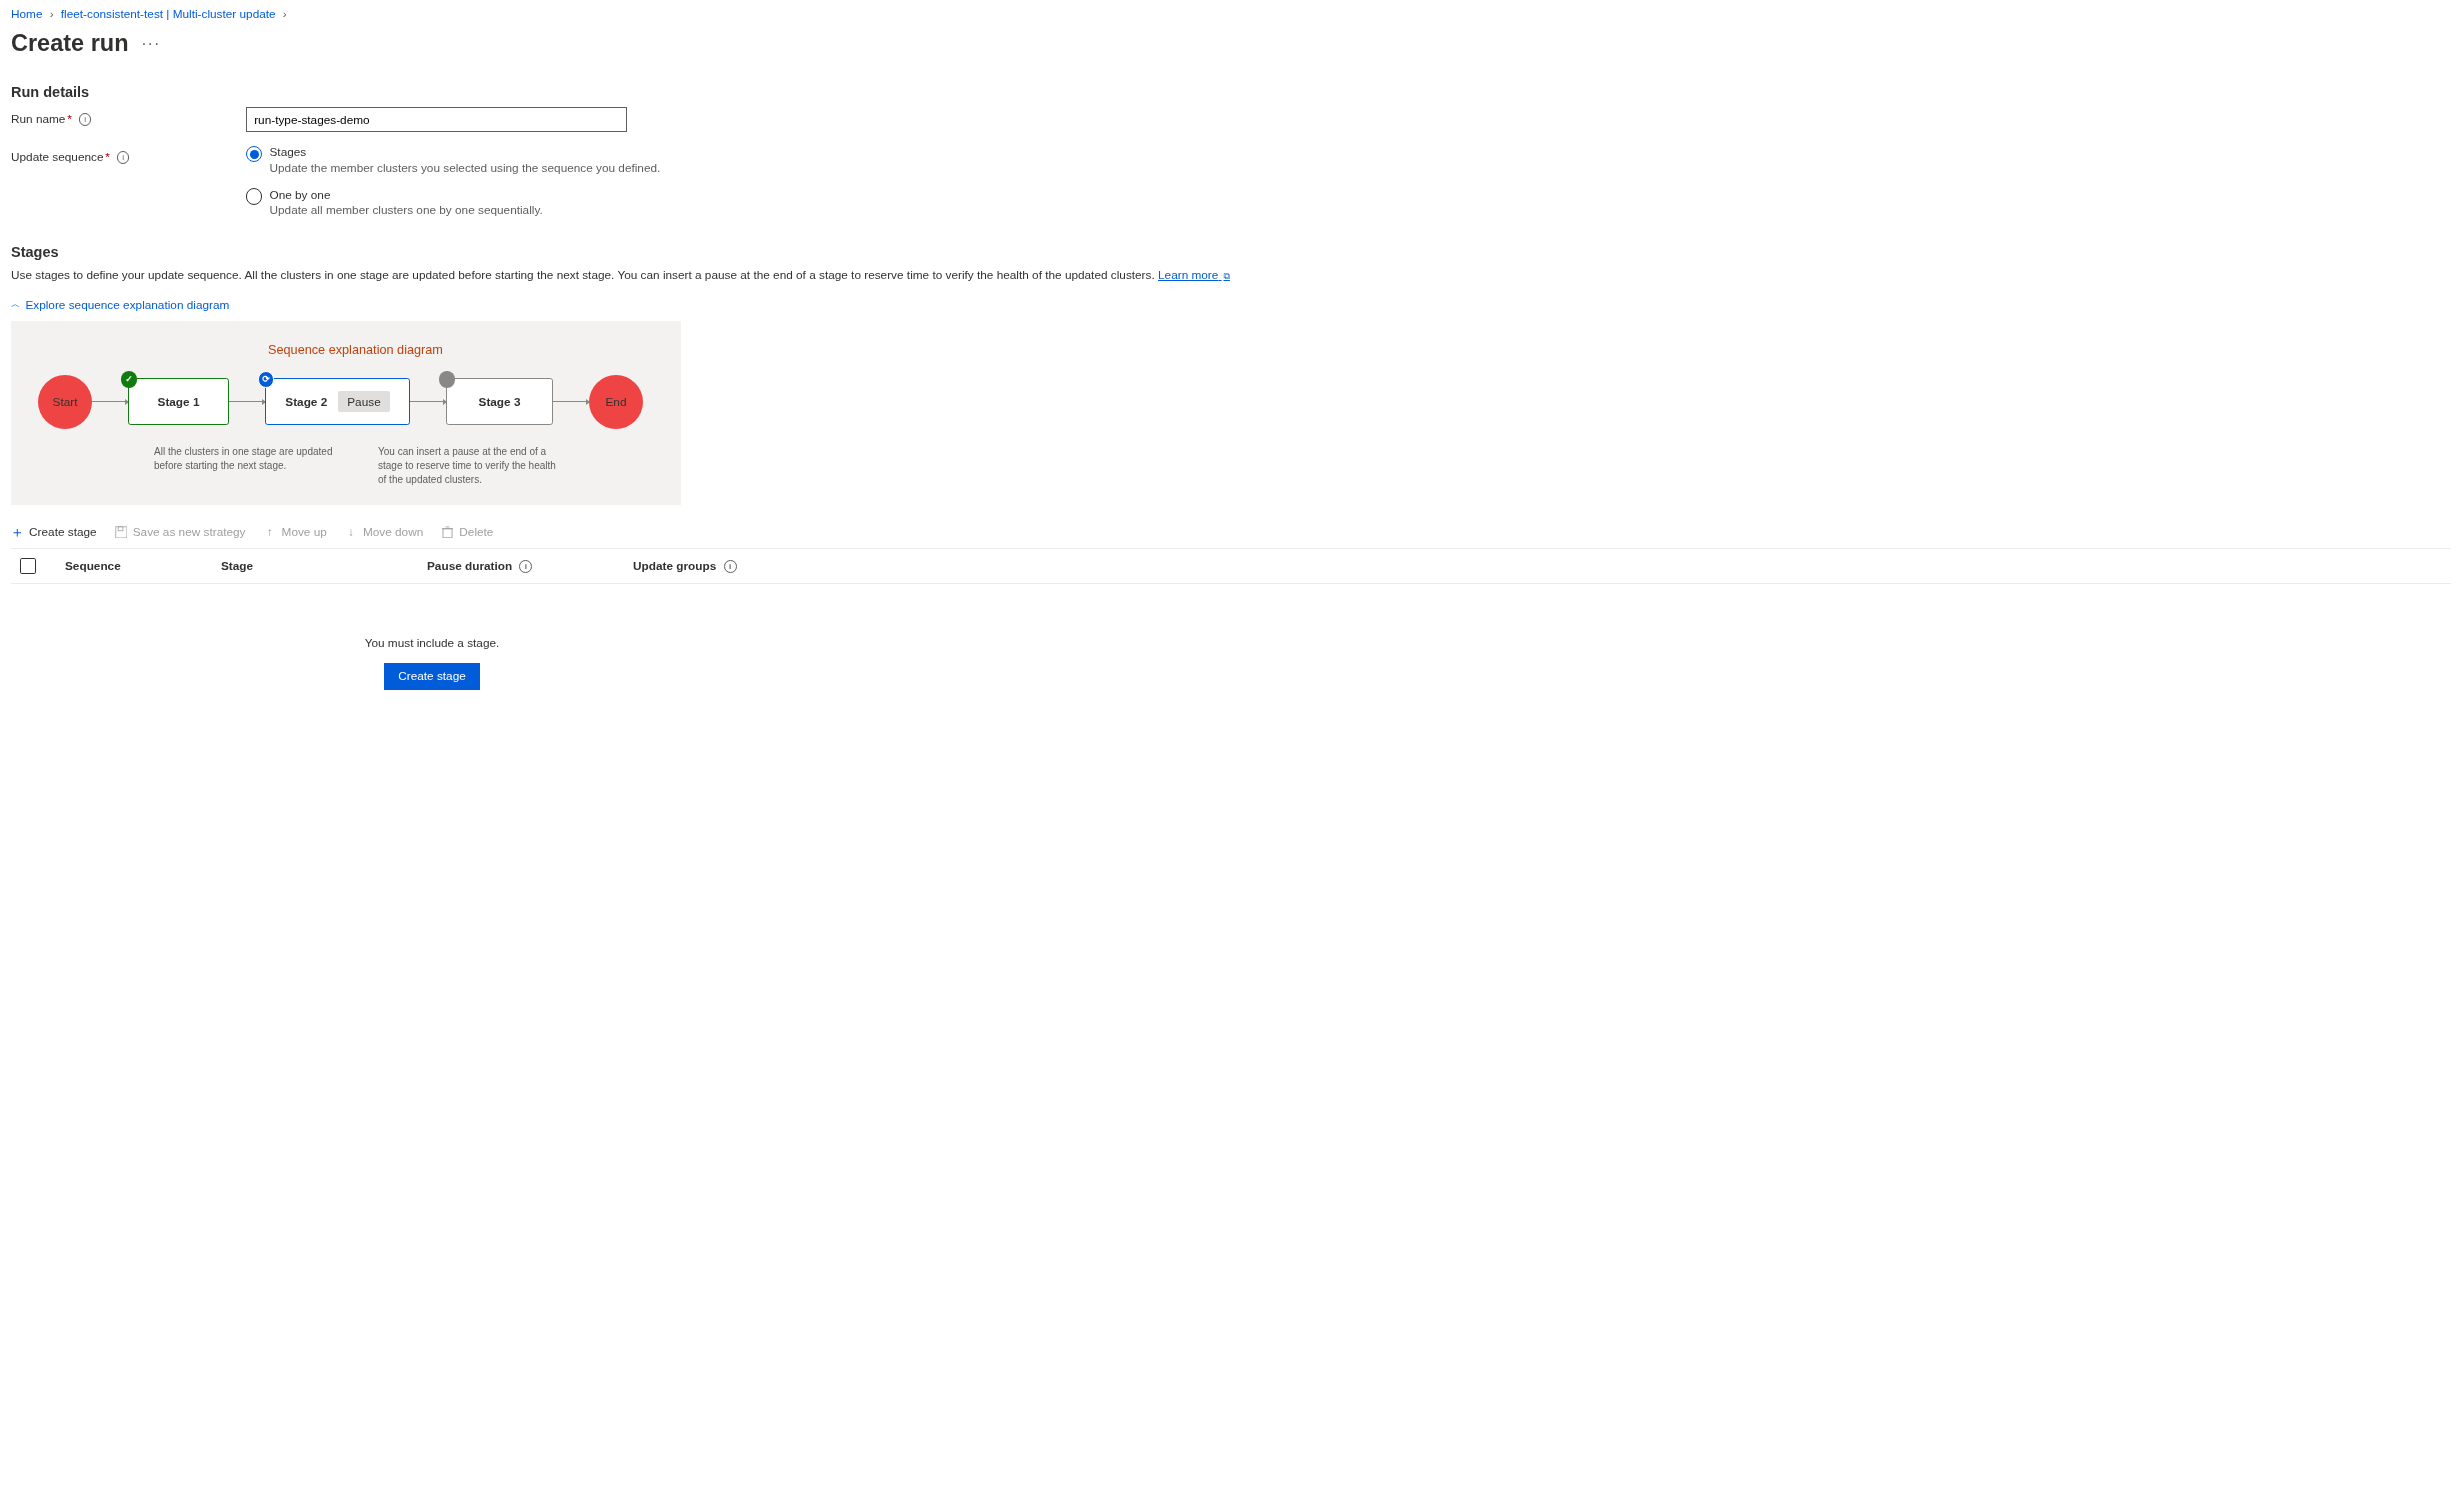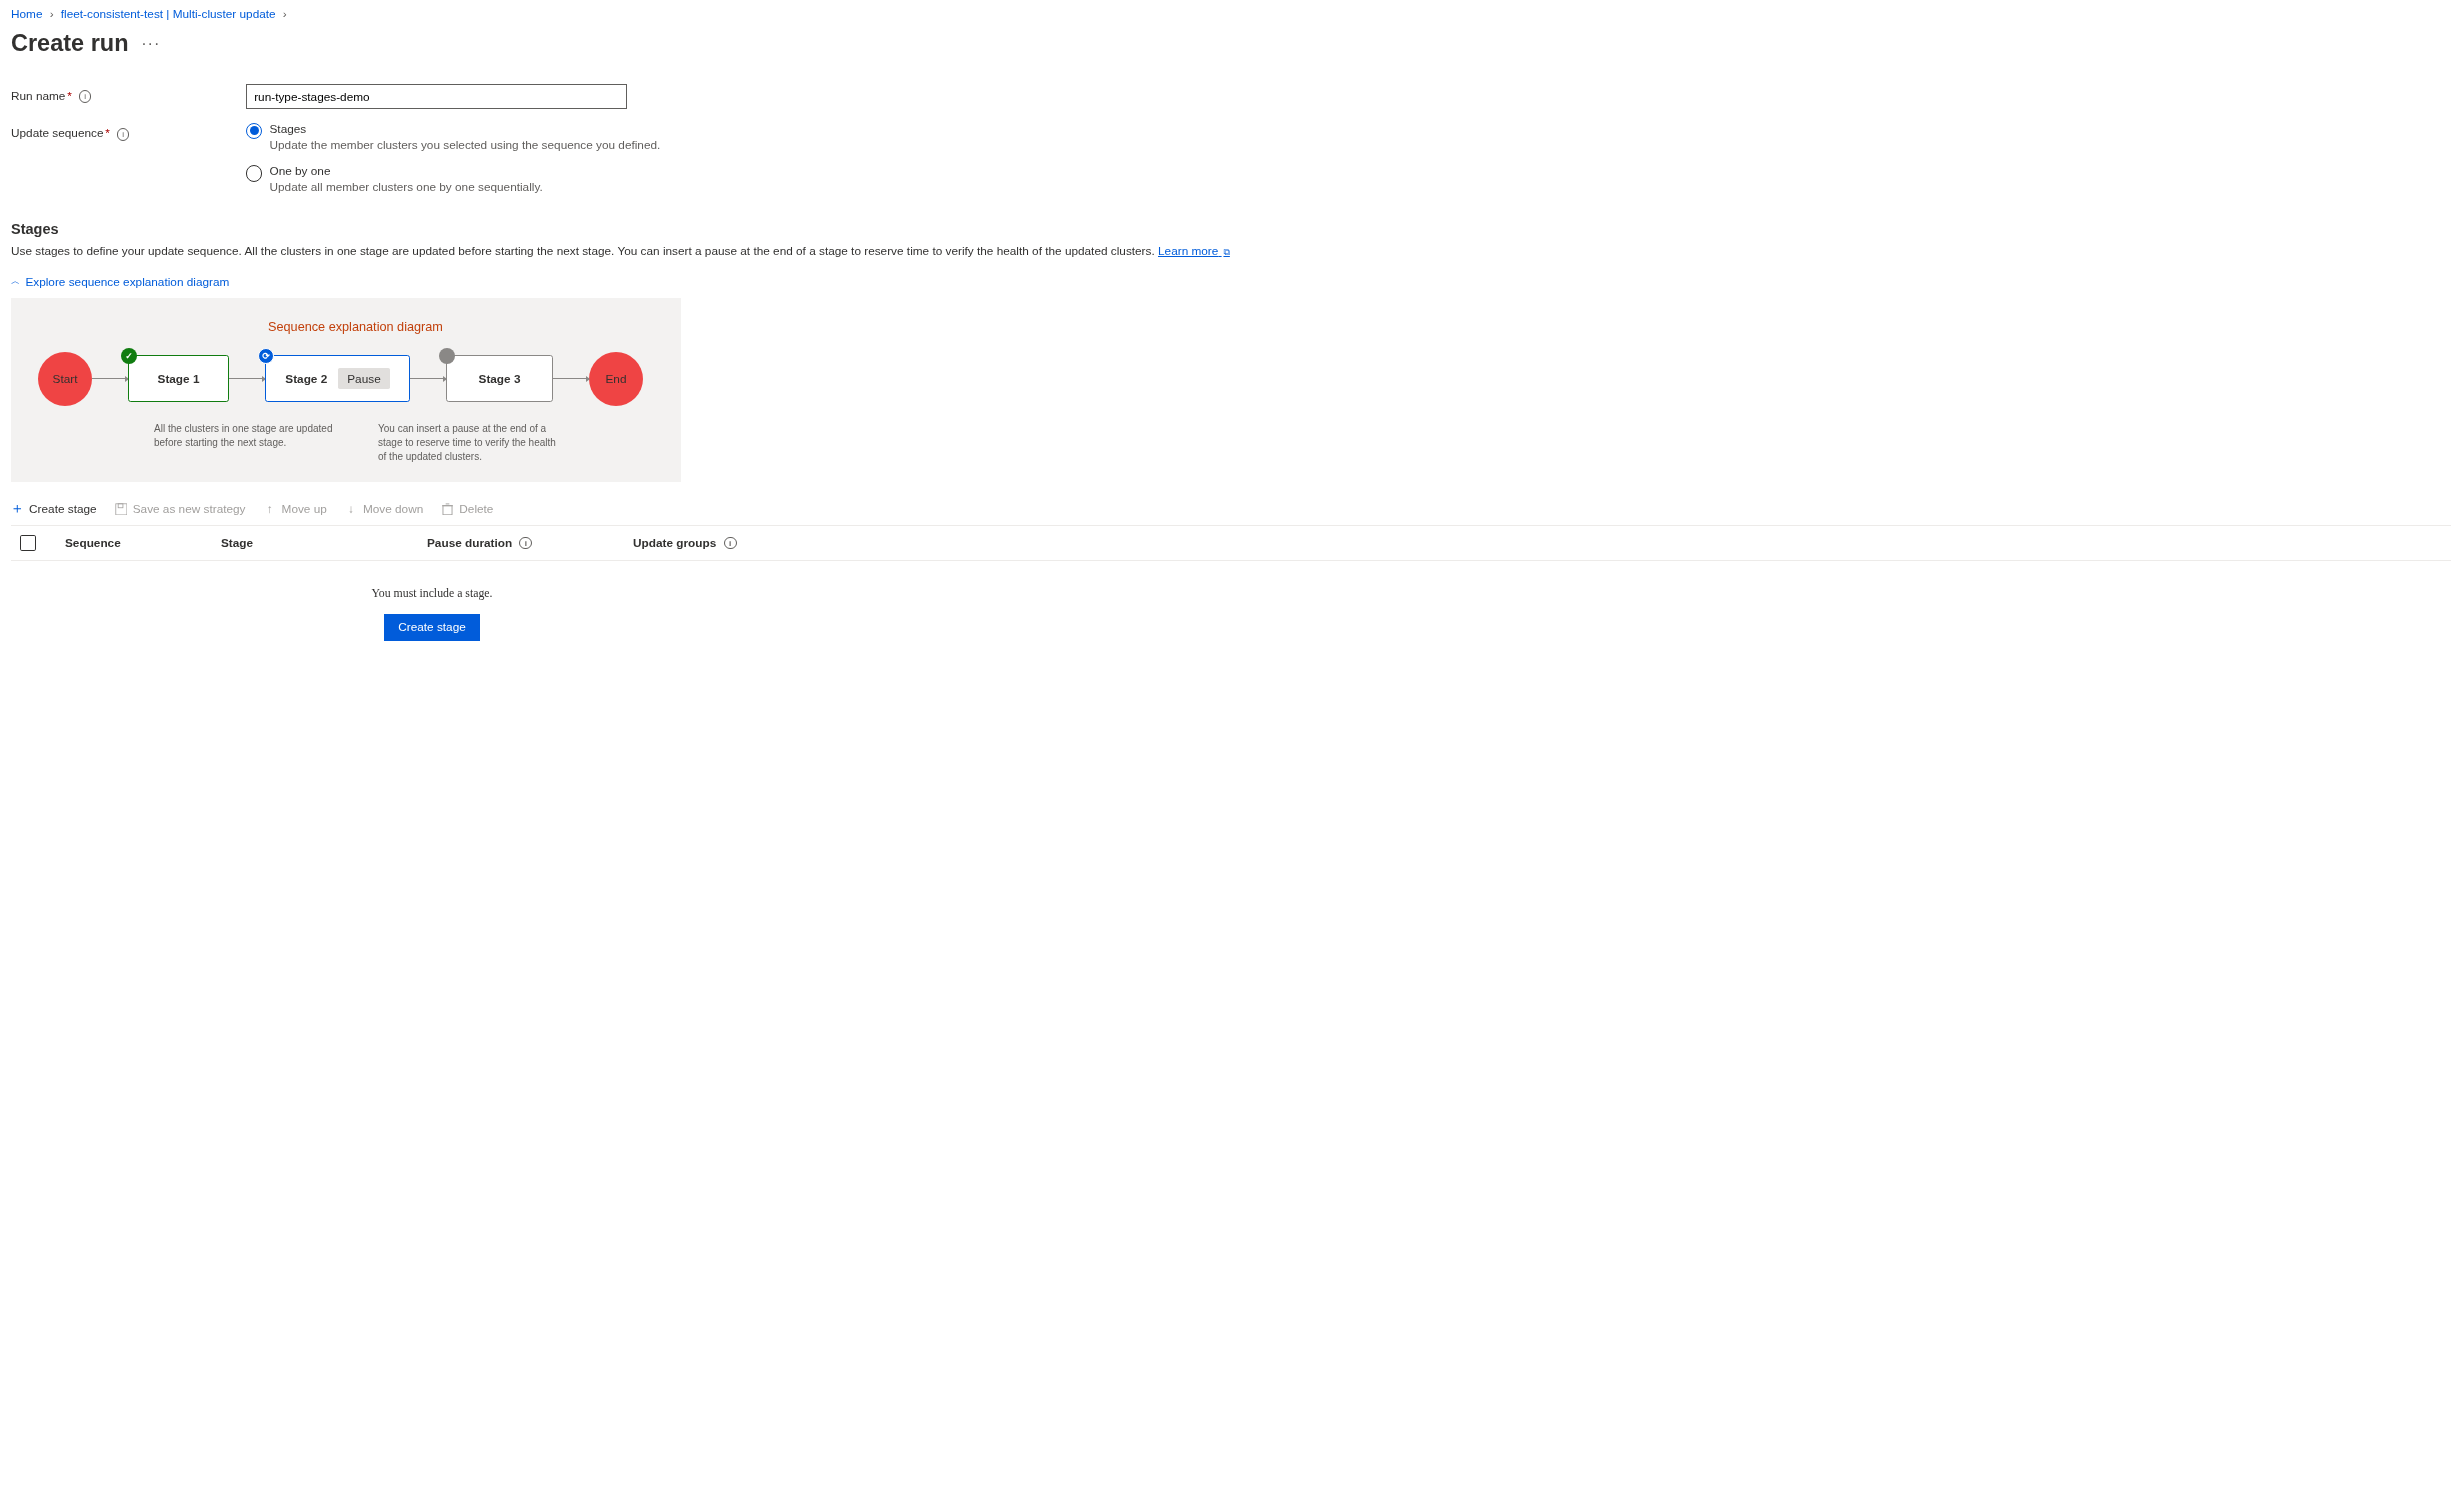--- a/index.html
+++ b/index.html
@@ -94,21 +94,21 @@
     .table-head {
       display: flex; align-items: center; padding: 9px 9px; border-bottom: 0.9px solid #edebe9;
       font-weight: 600;
     }
     .th-check { width: 45px; display: flex; align-items: center; }
     .th-check .box { width: 16.3px; height: 16.3px; border: 0.9px solid #323130; border-radius: 1.8px; }
     .th-seq { width: 156px; }
     .th-stage { width: 206px; }
     .th-pause { width: 206px; display: flex; align-items: center; gap: 3.6px; }
     .th-groups { display: flex; align-items: center; gap: 4px; }
-    .empty-msg { text-align: center; margin-top: 25px; font-size: 11.8px; color: #323130; font-family: Liberation Serif, serif; }
+    .empty-msg { text-align: center; margin-top: 52px; font-size: 11.8px; color: #323130; }
     .empty-wrap { width: 842px; }
     .create-stage-btn {
       background: #015cda; color: #fff; border: none; padding: 6.3px 14.5px; font-size: 11.8px;
       cursor: pointer; display: block; margin: 12.7px auto 0 auto;
     }
   </style>
 </head>
 <body>
 
 <nav class="breadcrumb">
@@ -117,20 +117,21 @@
   <a href="#" class="crumb-link">fleet-consistent-test | Multi-cluster update</a>
   <span class="sep">›</span>
 </nav>
 
 <div class="page-title-row">
   <h1>Create run</h1>
   <span class="more-dots">···</span>
 </div>
 
 <section>
+  <h2>Run details</h2>
 
   <div class="form-row">
     <div class="form-label">
       <span>Run name</span><span class="req">*</span>
       <span class="info-icon">i</span>
     </div>
     <input type="text" value="run-type-stages-demo" style="">
   </div>
 
   <div class="form-row">

